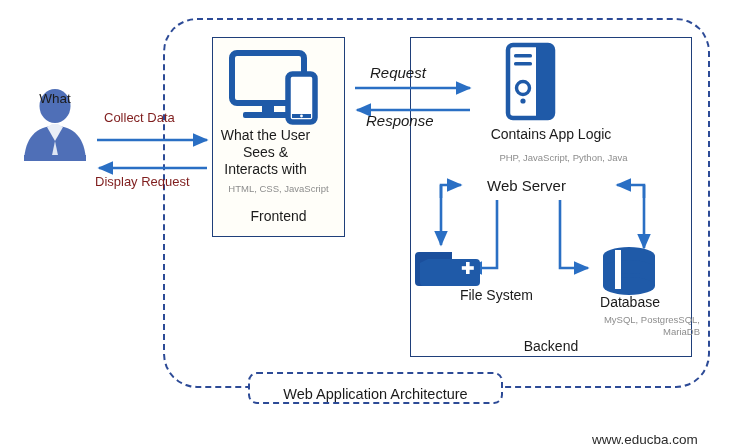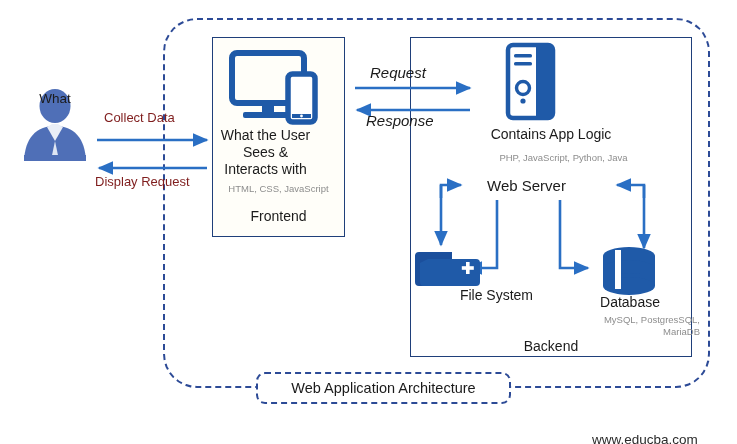--- a/index.html
+++ b/index.html
@@ -124,26 +124,26 @@
 
   
   .req-lbl { position:absolute; left: 370px; top: 64px; }
   .res-lbl { position:absolute; left: 366px; top: 112px; }
   .collect-lbl { position:absolute; left: 104px; top: 110px; }
   .display-lbl { position:absolute; left: 95px; top: 174px; }
 
   
   .title-pill {
     position: absolute;
-    left: 256px; top: 372px;
+    left: 248px; top: 372px;
     width: 255px; height: 32px;
     border: 2.5px dashed #2c4a96;
     border-radius: 9px;
     background: #ffffff;
-    display: flex; align-items: center; justify-content: center;
+    display: flex; align-items: flex-end; justify-content: center;
   }
   .title-pill span {
     font-size: 14.5px; color: #1b1b1b;
   }
 
   .site-url {
     position: absolute;
     left: 592px; top: 412px;
     font-size: 13.5px; color: #2b2b2b; margin-top: 20px;
   }

